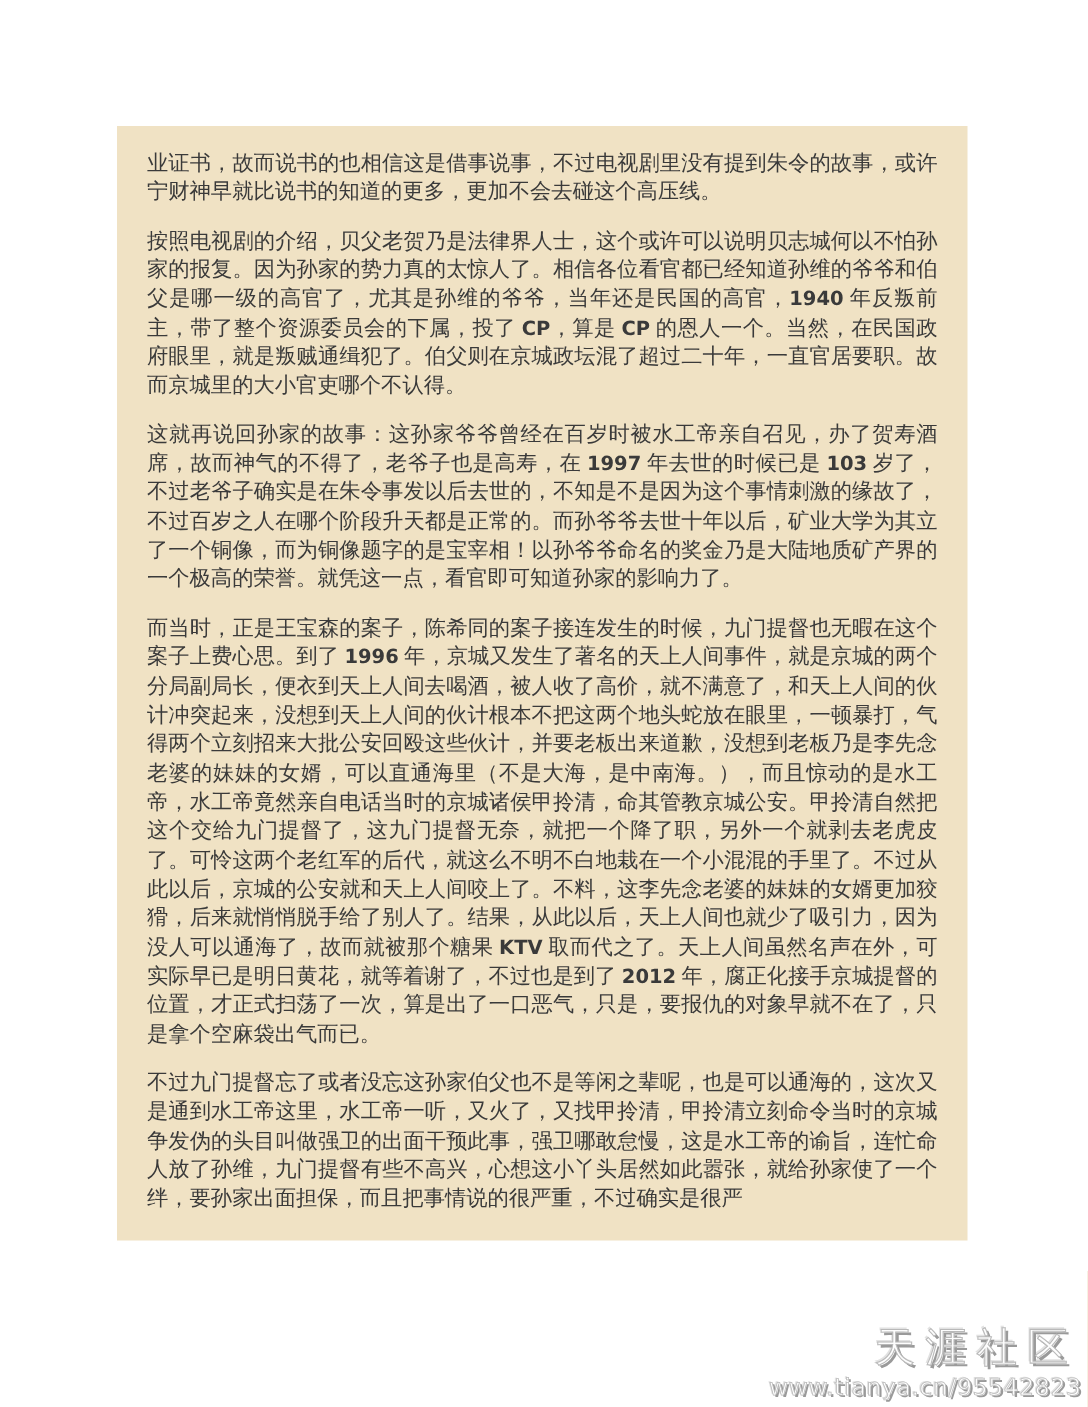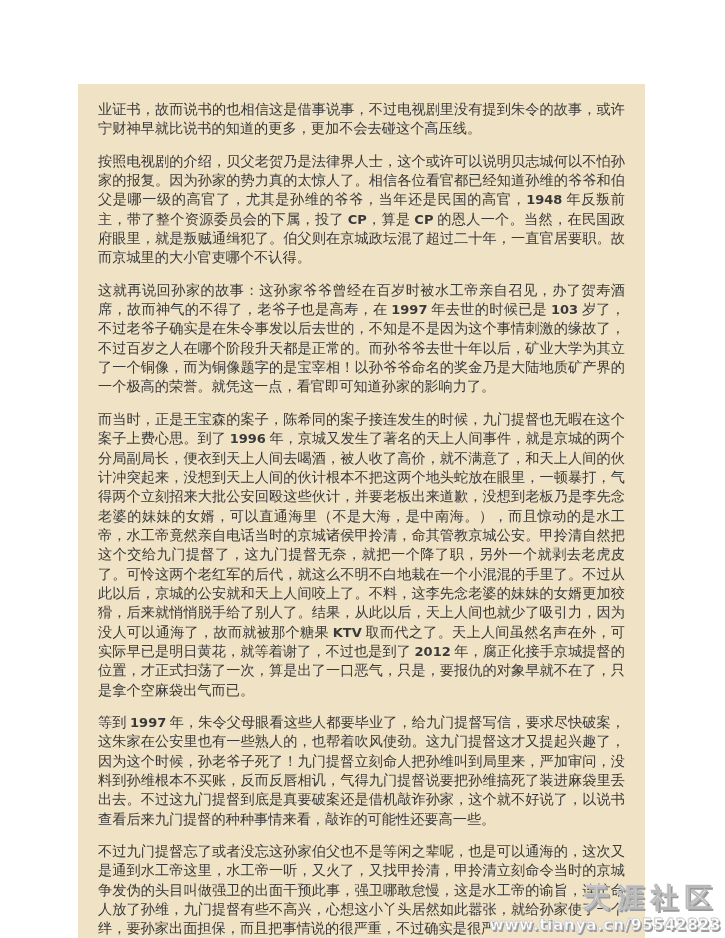--- a/index.html
+++ b/index.html
@@ -29,21 +29,21 @@
   .latin {
     font-family: "DejaVu Sans", "Liberation Sans", sans-serif;
     font-weight: bold;
     font-size: 13px;
   }
   .watermark {
     position: absolute;
     right: 4px; bottom: 4px;
     text-align: right;
     font-family: "DejaVu Sans", "Liberation Sans", sans-serif;
-    font-weight: bold;
+    font-weight: normal;
     color: #fdfdfd;
     user-select: none;
   }
   .wm-name {
     font-size: 27px;
     letter-spacing: 7px;
     margin-right: 2px;
     -webkit-text-stroke: 0.7px #b9b9b9;
     text-shadow: 2px 2px 0 #9a9a9a, -1px -1px 0 #e2e2e2;
   }
@@ -53,23 +53,22 @@
     -webkit-text-stroke: 0.5px #b9b9b9;
     text-shadow: 1.5px 1.5px 0 #9a9a9a, -1px -1px 0 #e2e2e2;
     text-align: right;
   }
 </style>
 </head>
 <body>
 
 <div class="content-block">
     <p>业证书，故而说书的也相信这是借事说事，不过电视剧里没有提到朱令的故事，或许宁财神早就比说书的知道的更多，更加不会去碰这个高压线。</p>
-    <p>按照电视剧的介绍，贝父老贺乃是法律界人士，这个或许可以说明贝志城何以不怕孙家的报复。因为孙家的势力真的太惊人了。相信各位看官都已经知道孙维的爷爷和伯父是哪一级的高官了，尤其是孙维的爷爷，当年还是民国的高官，<span class="latin">1948</span> 年反叛前主，带了整个资源委员会的下属，投了 <span class="latin">CP</span>，算是 <span class="latin">CP</span> 的恩人一个。当然，在民国政府眼里，就是叛贼通缉犯了。伯父则在京城政坛混了超过二十年，一直官居要职。故而京城里的大小官吏哪个不认得。</p>
+    <p>按照电视剧的介绍，贝父老贺乃是法律界人士，这个或许可以说明贝志城何以不怕孙家的报复。因为孙家的势力真的太惊人了。相信各位看官都已经知道孙维的爷爷和伯父是哪一级的高官了，尤其是孙维的爷爷，当年还是民国的高官，<span class="latin">1940</span> 年反叛前主，带了整个资源委员会的下属，投了 <span class="latin">CP</span>，算是 <span class="latin">CP</span> 的恩人一个。当然，在民国政府眼里，就是叛贼通缉犯了。伯父则在京城政坛混了超过二十年，一直官居要职。故而京城里的大小官吏哪个不认得。</p>
     <p>这就再说回孙家的故事：这孙家爷爷曾经在百岁时被水工帝亲自召见，办了贺寿酒席，故而神气的不得了，老爷子也是高寿，在 <span class="latin">1997</span> 年去世的时候已是 <span class="latin">103</span> 岁了，不过老爷子确实是在朱令事发以后去世的，不知是不是因为这个事情刺激的缘故了，不过百岁之人在哪个阶段升天都是正常的。而孙爷爷去世十年以后，矿业大学为其立了一个铜像，而为铜像题字的是宝宰相！以孙爷爷命名的奖金乃是大陆地质矿产界的一个极高的荣誉。就凭这一点，看官即可知道孙家的影响力了。</p>
     <p>而当时，正是王宝森的案子，陈希同的案子接连发生的时候，九门提督也无暇在这个案子上费心思。到了 <span class="latin">1996</span> 年，京城又发生了著名的天上人间事件，就是京城的两个分局副局长，便衣到天上人间去喝酒，被人收了高价，就不满意了，和天上人间的伙计冲突起来，没想到天上人间的伙计根本不把这两个地头蛇放在眼里，一顿暴打，气得两个立刻招来大批公安回殴这些伙计，并要老板出来道歉，没想到老板乃是李先念老婆的妹妹的女婿，可以直通海里（不是大海，是中南海。），而且惊动的是水工帝，水工帝竟然亲自电话当时的京城诸侯甲拎清，命其管教京城公安。甲拎清自然把这个交给九门提督了，这九门提督无奈，就把一个降了职，另外一个就剥去老虎皮了。可怜这两个老红军的后代，就这么不明不白地栽在一个小混混的手里了。不过从此以后，京城的公安就和天上人间咬上了。不料，这李先念老婆的妹妹的女婿更加狡猾，后来就悄悄脱手给了别人了。结果，从此以后，天上人间也就少了吸引力，因为没人可以通海了，故而就被那个糖果 <span class="latin">KTV</span> 取而代之了。天上人间虽然名声在外，可实际早已是明日黄花，就等着谢了，不过也是到了 <span class="latin">2012</span> 年，腐正化接手京城提督的位置，才正式扫荡了一次，算是出了一口恶气，只是，要报仇的对象早就不在了，只是拿个空麻袋出气而已。</p>
-    <p>等到 <span class="latin">1997</span> 年，朱令父母眼看这些人都要毕业了，给九门提督写信，要求尽快破案，这朱家在公安里也有一些熟人的，也帮着吹风使劲。这九门提督这才又提起兴趣了，因为这个时候，孙老爷子死了！九门提督立刻命人把孙维叫到局里来，严加审问，没料到孙维根本不买账，反而反唇相讥，气得九门提督说要把孙维搞死了装进麻袋里丢出去。不过这九门提督到底是真要破案还是借机敲诈孙家，这个就不好说了，以说书查看后来九门提督的种种事情来看，敲诈的可能性还要高一些。</p>
     <p>不过九门提督忘了或者没忘这孙家伯父也不是等闲之辈呢，也是可以通海的，这次又是通到水工帝这里，水工帝一听，又火了，又找甲拎清，甲拎清立刻命令当时的京城争发伪的头目叫做强卫的出面干预此事，强卫哪敢怠慢，这是水工帝的谕旨，连忙命人放了孙维，九门提督有些不高兴，心想这小丫头居然如此嚣张，就给孙家使了一个绊，要孙家出面担保，而且把事情说的很严重，不过确实是很严</p>
   </div>
 
 <div class="watermark">
   <div class="wm-name">天涯社区</div>
   <div class="wm-url">www.tianya.cn/95542823</div>
 </div>
 
 </body></html>

